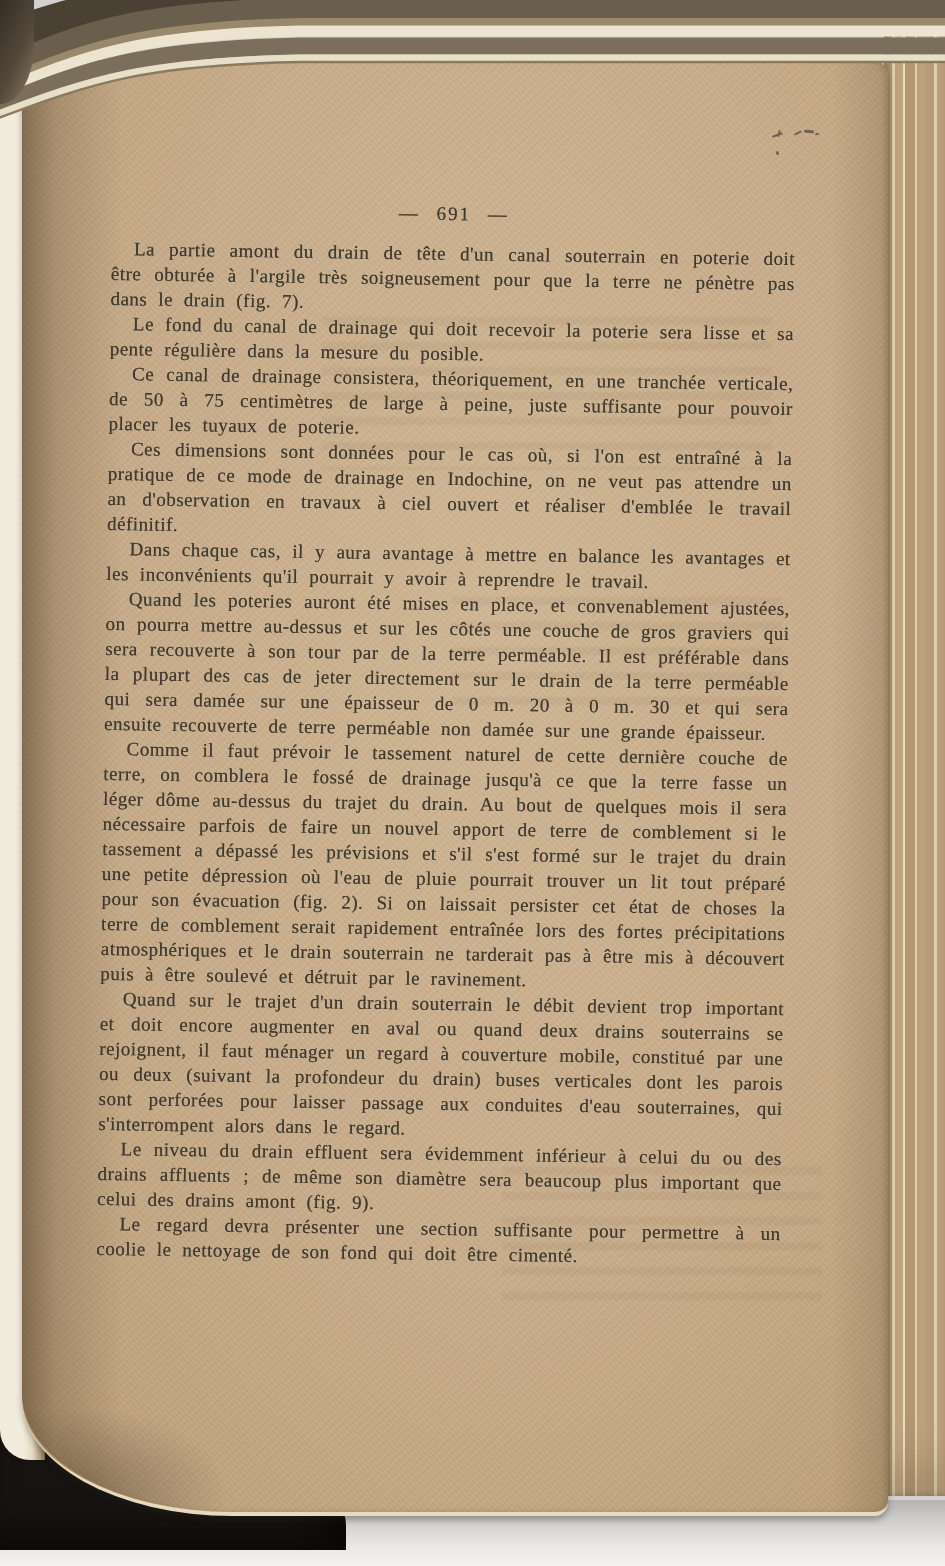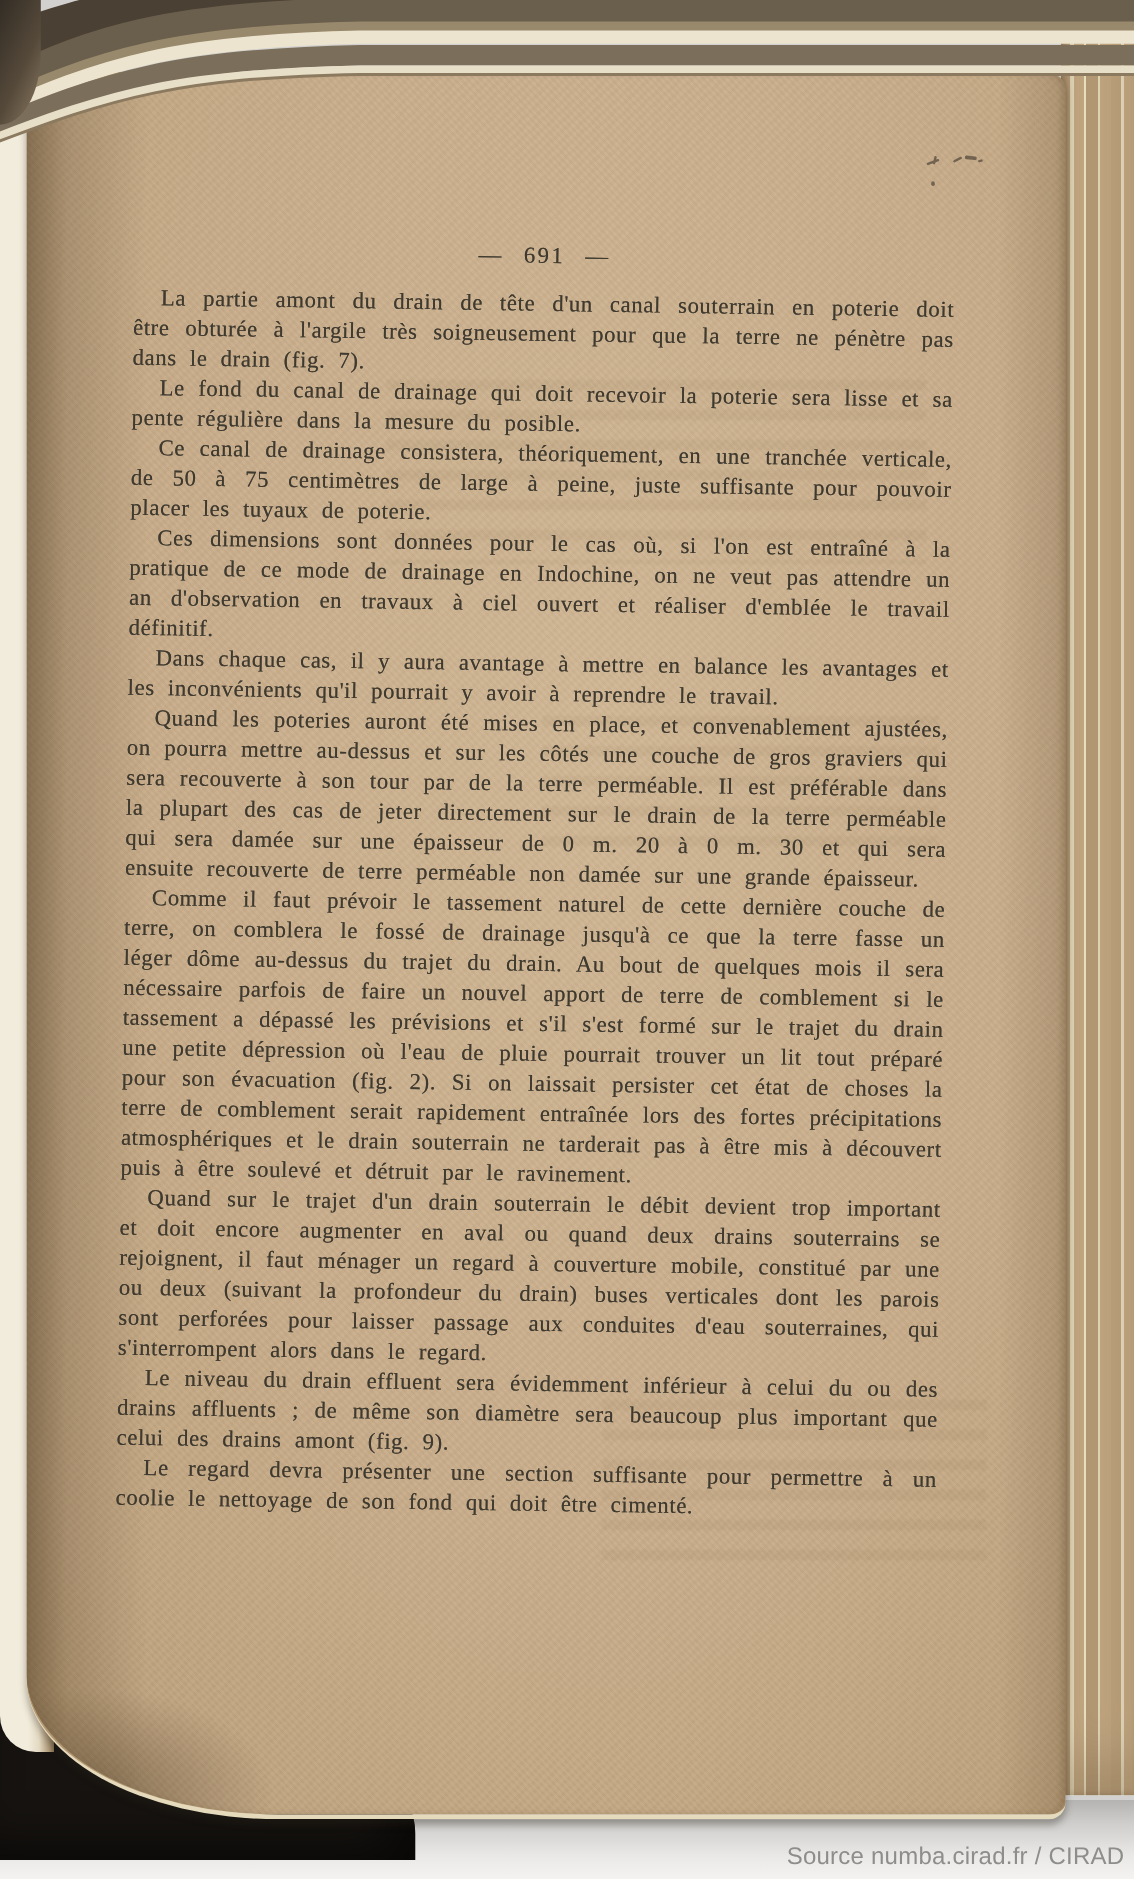--- a/index.html
+++ b/index.html
@@ -147,15 +147,14 @@
     <path d="M962,9 L300,9 C150,12 70,30 -12,78" stroke="#6a5f4c" stroke-width="22" fill="none"></path>
     <path d="M962,22 L300,22 C150,25 80,44 -12,88" stroke="#99896c" stroke-width="8" fill="none"></path>
     <path d="M962,31 L300,31 C150,34 85,52 -12,97" stroke="#ece4cf" stroke-width="11" fill="none"></path>
     <path d="M962,46 L300,46 C150,49 90,66 -12,110" stroke="#7b6f5b" stroke-width="17" fill="none"></path>
     <path d="M962,58 L300,58 C150,61 95,76 -12,118" stroke="#e8dfc8" stroke-width="7" fill="none"></path>
     <path d="M962,62 L300,62 C150,65 98,80 -12,122" stroke="#8b7a5f" stroke-width="2.5" fill="none"></path>
   </svg>
 
   <div class="cover-top-left"></div>
 
-  <div class="watermark">Source numba.cirad.fr / CIRAD</div>
 
 </div>
 
 </body></html>

